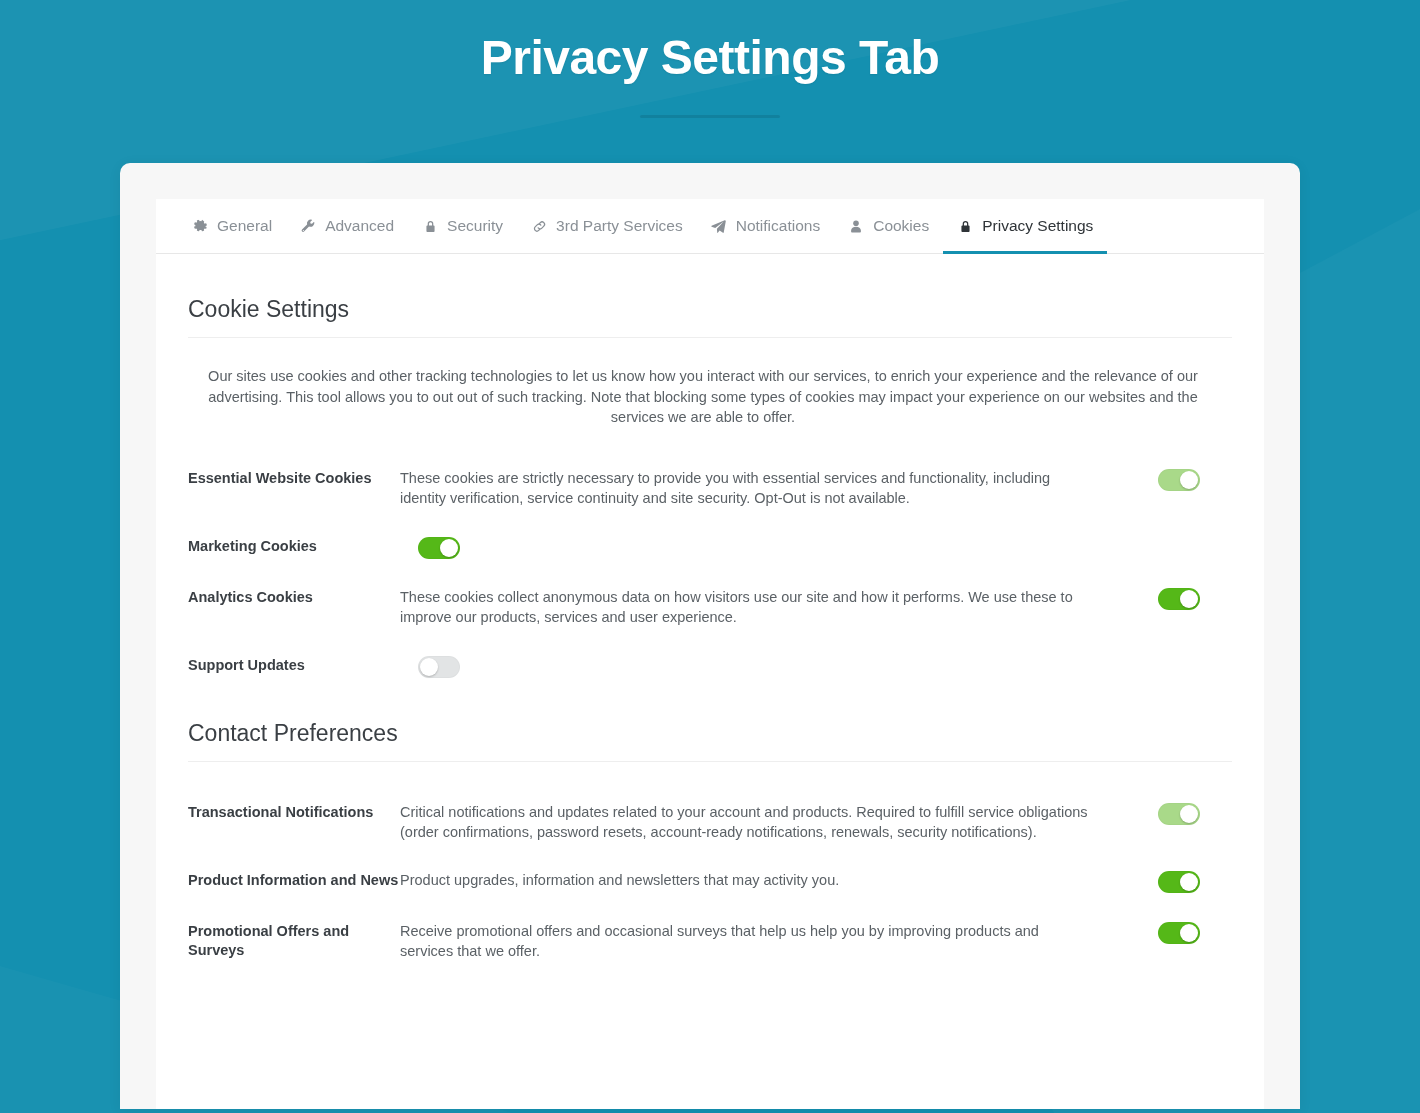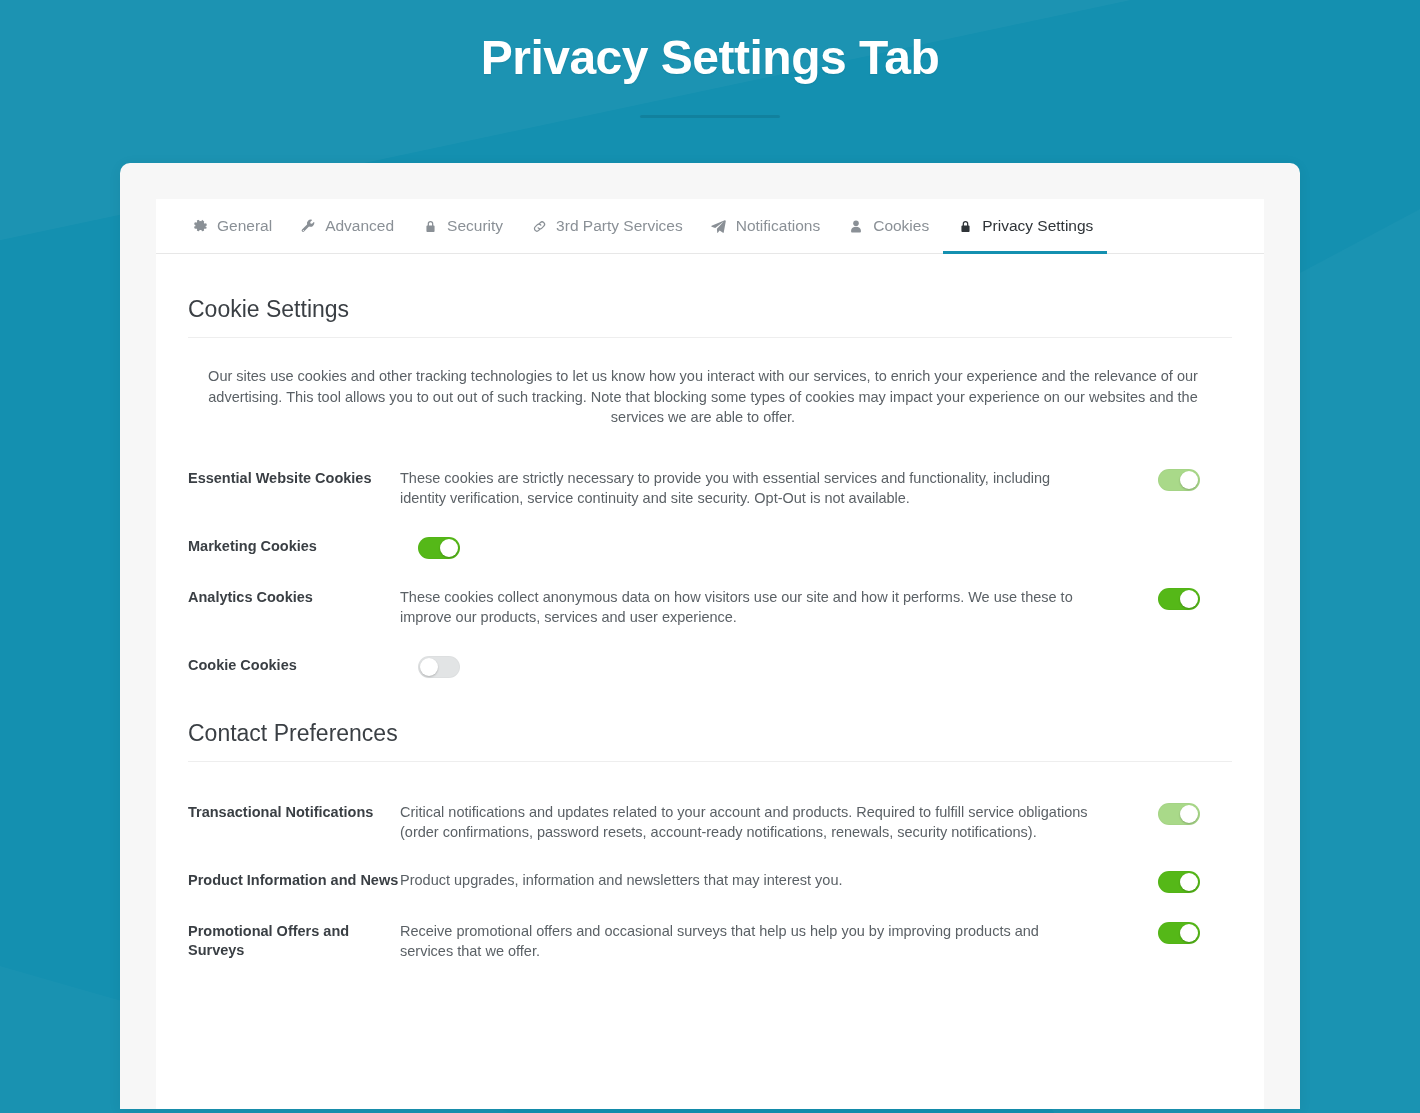--- a/index.html
+++ b/index.html
@@ -317,21 +317,21 @@
             <div class="pref-row">
               <div class="pref-label">Analytics Cookies</div>
               <div class="pref-desc">These cookies collect anonymous data on how visitors use our site and how it performs. We use these to improve our products, services and user experience.</div>
               <div class="pref-toggle-cell">
                 <div class="toggle on">
                   <div class="knob"></div>
                 </div>
               </div>
             </div>
             <div class="pref-row">
-              <div class="pref-label">Cookie Cookies</div>
+              <div class="pref-label">Support Updates</div>
               <div class="pref-toggle-cell">
                 <div class="toggle">
                   <div class="knob"></div>
                 </div>
               </div>
             </div>
           </div>
       </div>
 
       <div style="padding-top:28px;">
@@ -342,21 +342,21 @@
               <div class="pref-label">Transactional Notifications</div>
               <div class="pref-desc">Critical notifications and updates related to your account and products. Required to fulfill service obligations (order confirmations, password resets, account-ready notifications, renewals, security notifications).</div>
               <div class="pref-toggle-cell">
                 <div class="toggle locked">
                   <div class="knob"></div>
                 </div>
               </div>
             </div>
             <div class="pref-row">
               <div class="pref-label">Product Information and News</div>
-              <div class="pref-desc">Product upgrades, information and newsletters that may interest you.</div>
+              <div class="pref-desc">Product upgrades, information and newsletters that may activity you.</div>
               <div class="pref-toggle-cell">
                 <div class="toggle on">
                   <div class="knob"></div>
                 </div>
               </div>
             </div>
             <div class="pref-row">
               <div class="pref-label">Promotional Offers and Surveys</div>
               <div class="pref-desc">Receive promotional offers and occasional surveys that help us help you by improving products and services that we offer.</div>
               <div class="pref-toggle-cell">

